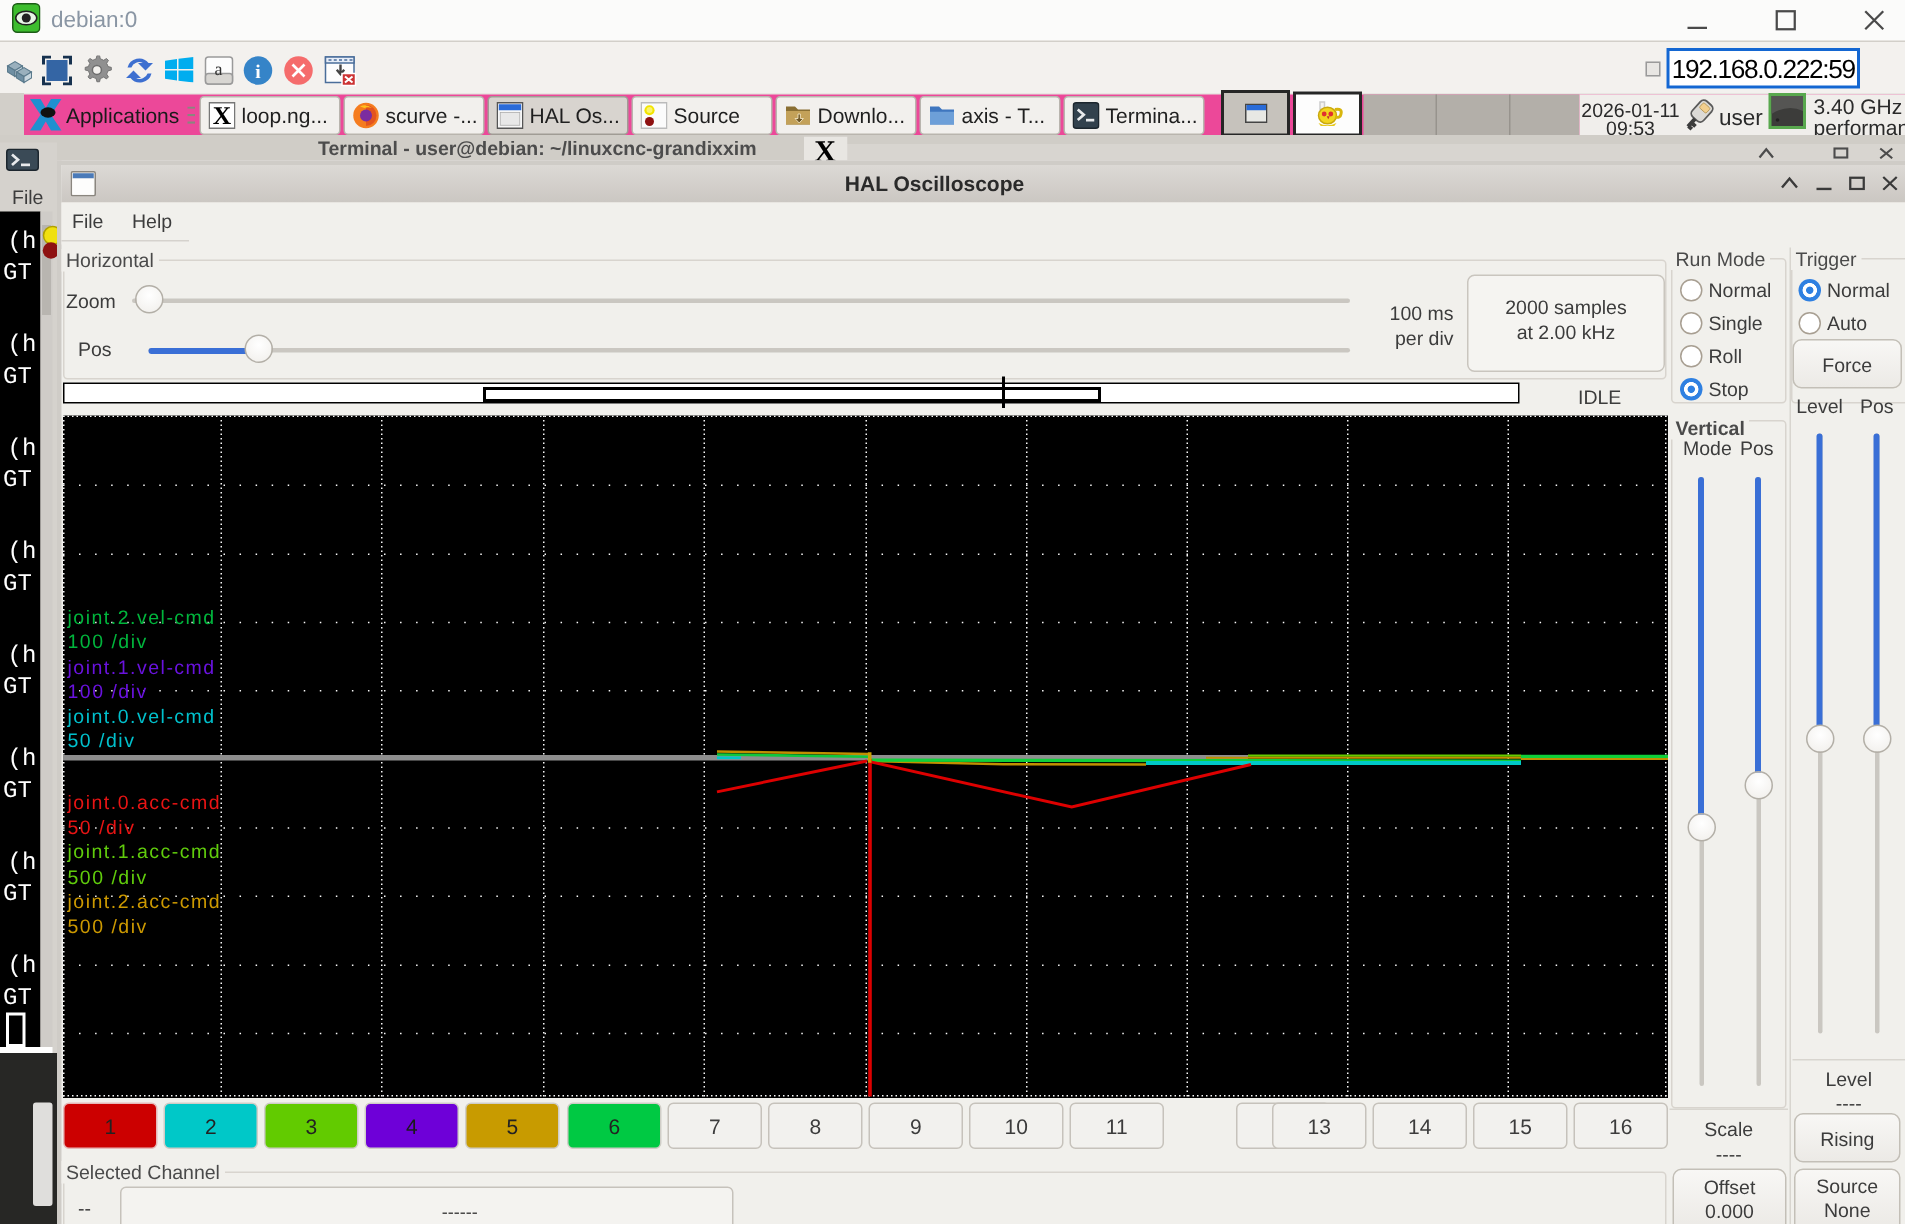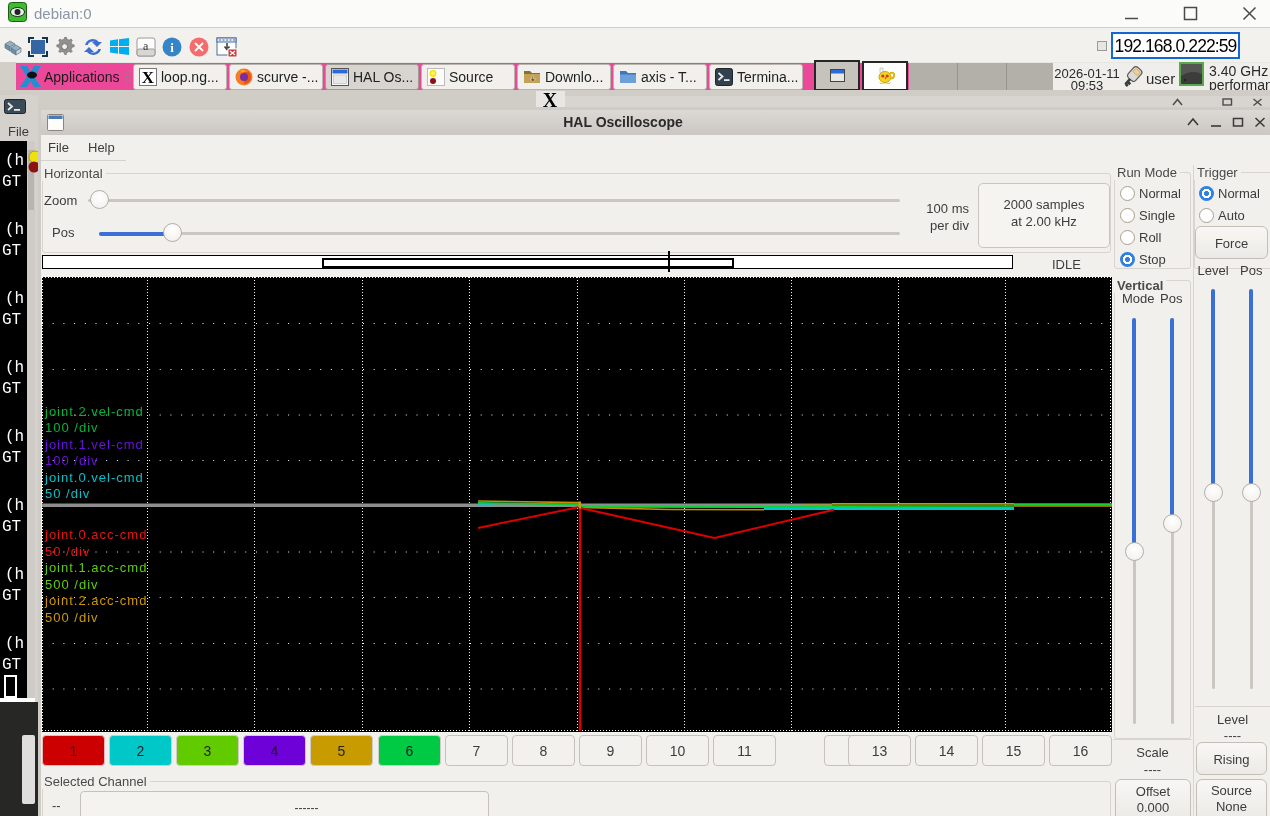--- a/index.html
+++ b/index.html
@@ -240,20 +240,21 @@
       <path d="M4 3 h21 v20 h-21 Z" fill="#3c3c3a"></path>
       <path d="M4 3 h21 v10 q-10 -5 -21 2 Z" fill="#555553"></path>
       <circle cx="8" cy="19" r="1.2" fill="#222"></circle>
     </svg>
     <div class="abs" id="cpu1">3.40 GHz</div>
     <div class="abs" id="cpu2">performance</div>
   </div>
 
   <div class="abs" id="behind">
     <div class="abs" style="left:537px;top:6px;width:733px;height:11px;background:#d8d5d0;"></div>
+    <div class="abs bt" style="left:212px;">Terminal - user@debian: ~/linuxcnc-grandixxim</div>
     <svg class="abs" style="left:536px;top:1px" width="29" height="16" viewBox="0 0 29 16">
         <rect x="0" y="0" width="29" height="16" fill="#e8e6e2"></rect>
         <text x="14" y="16" font-family="Liberation Serif" font-size="20" font-weight="700" text-anchor="middle" fill="#000">X</text>
       </svg>
     <svg class="abs" style="left:1172px;top:8px" width="11" height="8">
         <path d="M1 7 L5.5 1.5 L10 7" fill="none" stroke="#4c4c4c" stroke-width="1.5"></path>
       </svg>
     <svg class="abs" style="left:1222px;top:8px" width="11" height="8">
         <rect x="1" y="1" width="8.5" height="6" fill="none" stroke="#4c4c4c" stroke-width="1.4"></rect>
       </svg>

